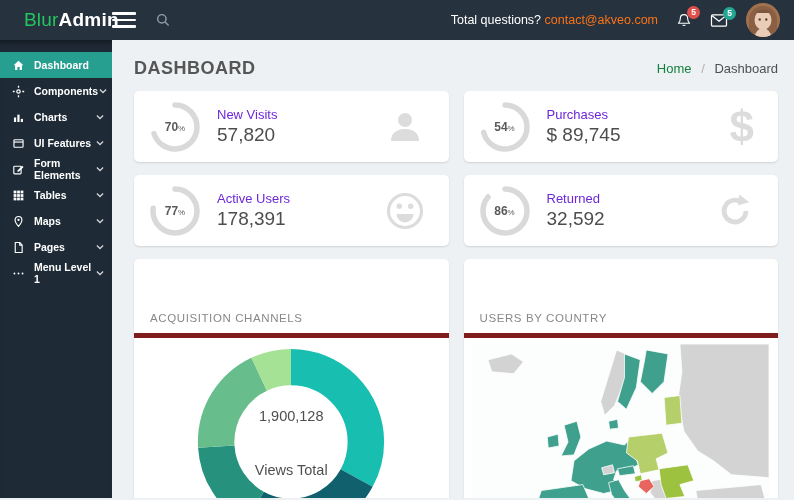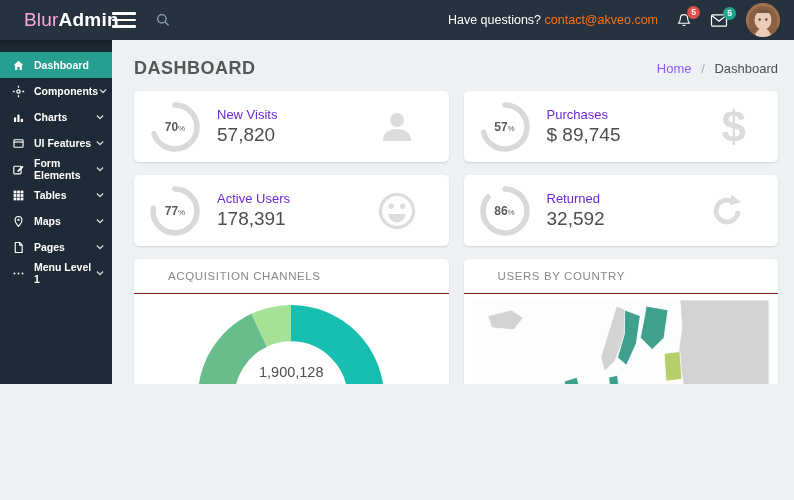--- a/index.html
+++ b/index.html
@@ -2,71 +2,71 @@
 <html><head>
 <meta charset="utf-8">
 <style>
   * { box-sizing: border-box; margin: 0; padding: 0; }
   html,body { width:794px; height:500px; overflow:hidden; }
   body { font-family:"Liberation Sans", sans-serif; background:#edf1f4; }
 
   
   .topbar { height:40px; background:#27323f; display:flex; align-items:center; position:relative; z-index:5; }
   .brand { width:104px; padding-left:24px; font-size:19px; flex-shrink:0; letter-spacing:.2px; white-space:nowrap; }
-  .brand .blur { color:#f9a8d4; font-weight:400; }
+  .brand .blur { color:#22c55e; font-weight:400; }
   .brand .admin { color:#ffffff; font-weight:700; }
   .hamburger { width:24px; height:16px; display:flex; flex-direction:column; justify-content:space-between; cursor:pointer; margin-left:8px; }
   .hamburger span { display:block; height:2.6px; background:#fff; border-radius:1px; }
   .search { display:flex; align-items:center; margin-left:20px; }
   .search svg { margin-right:8px; }
   .search input { background:transparent; border:none; outline:none; color:#cfd8de; font-size:12.5px; width:150px; font-family:inherit; }
   .search input::placeholder { color:#7f93a0; }
   .topbar-right { margin-left:auto; display:flex; align-items:center; padding-right:14px; }
   .help { font-size:12.5px; color:#ffffff; margin-right:18px; }
   .help .email { color:#f97316; text-decoration:none; cursor:pointer; }
   .icon-badge { position:relative; margin-right:18px; cursor:pointer; display:flex; }
   .badge { position:absolute; top:-6px; right:-8px; width:13px; height:13px; border-radius:50%; font-size:8.5px; color:#fff; display:flex; align-items:center; justify-content:center; font-weight:bold; }
   .badge.red { background:#e0504a; }
   .badge.teal { background:#23a793; }
   .avatar { width:34px; height:34px; border-radius:50%; overflow:hidden; cursor:pointer; flex-shrink:0; background:#8a5f43; }
 
   
-  .main { display:flex; height:344px; }
+  .main { display:flex; height:458px; }
   .sidebar { width:112px; background:#1e2a36; padding-top:12px; flex-shrink:0; box-shadow:inset 0 7px 8px -6px rgba(0,0,0,.55); }
   .nav-item { height:26px; display:flex; align-items:center; padding:0 7px 0 12px; color:#fff; font-size:10.5px; font-weight:bold; cursor:pointer; }
   .nav-item .nicon { width:13px; margin-right:9px; display:flex; align-items:center; }
   .nav-item .lbl { flex:1; }
   .nav-item .chev { display:flex; opacity:.8; }
   .nav-item.active { background:#269e90; }
 
   .content { flex:1; padding:10px 16px 0 22px; overflow:hidden; }
   .page-header { display:flex; justify-content:space-between; align-items:center; height:36px; margin-bottom:5px; }
   .page-title { font-size:18px; font-weight:700; color:#565656; letter-spacing:.5px; }
   .breadcrumb { font-size:13px; }
-  .breadcrumb .home { color:#8b5cf6; cursor:pointer; }
+  .breadcrumb .home { color:#15803d; cursor:pointer; }
   .breadcrumb .sep { color:#b0b0b0; margin:0 6px; }
   .breadcrumb .cur { color:#4f4f4f; }
 
   .grid { display:grid; grid-template-columns:1fr 1fr; gap:13px 15px; }
 
   
-  .card { background:#fff; border-radius:5px; height:71px; box-shadow:0 1px 2px rgba(0,0,0,.13); display:flex; align-items:center; padding:0 32px 0 14px; }
+  .card { background:#fff; border-radius:5px; height:71px; box-shadow:0 1px 2px rgba(0,0,0,.13); display:flex; align-items:center; padding:0 24px 0 14px; }
   .arc-wrap { position:relative; width:54px; height:54px; margin-right:15px; flex-shrink:0; }
   .arc-label { position:absolute; inset:0; display:flex; align-items:center; justify-content:center; font-size:12px; font-weight:bold; color:#5a5a5a; }
   .arc-label .pct { font-size:8px; font-weight:normal; margin-top:3px; }
   .card-text { flex:1; }
   .card-label { font-size:13px; color:#6d28d9; margin-bottom:2px; }
   .card-value { font-size:19px; color:#4d4d4d; }
   .card-icon { color:#dcdcdc; display:flex; align-items:center; }
   .card-icon.dollar { font-size:44px; font-weight:bold; line-height:1; }
 
   
   .panels { margin-top:13px; }
   .panel { background:#fff; border-radius:5px; height:260px; box-shadow:0 1px 2px rgba(0,0,0,.13); overflow:hidden; }
-  .panel-h { height:35px; display:flex; align-items:center; padding:0 34px; font-size:11.5px; color:#888; letter-spacing:.6px; border-bottom:1px solid #7f1d1d; }
+  .panel-h { height:35px; display:flex; align-items:center; padding:0 16px; font-size:11.5px; color:#888; letter-spacing:.6px; border-bottom:5px solid #7f1d1d;margin-top:44px; }
   .panel-b { position:relative; }
   .donut-wrap { position:relative; width:192px; margin:8px auto 0; }
   .donut-center { position:absolute; inset:0; display:flex; flex-direction:column; align-items:center; justify-content:center; font-size:14.5px; color:#4f4f4f; line-height:1.5; text-align:center;gap:32px; }
   .map-box { margin:6px 8px 0; background:#fcfdfd; }
   .map-attr { position:absolute; top:188px; right:14px; font-size:6px; color:#9aa5ad; }
 </style>
 </head>
 <body>
 
 <header class="topbar">
@@ -79,21 +79,21 @@
       <span></span>
     </div>
   <div class="search">
     <svg width="14" height="14" viewBox="0 0 16 16">
       <circle cx="6.7" cy="6.7" r="4.8" fill="none" stroke="#8fa0ac" stroke-width="1.6"></circle>
       <line x1="10.4" y1="10.4" x2="14.4" y2="14.4" stroke="#8fa0ac" stroke-width="1.6"></line>
     </svg>
   </div>
   <div class="topbar-right">
     <div class="help">
-      <span>Have questions?</span>
+      <span>Total questions?</span>
       <span class="email">contact@akveo.com</span>
     </div>
     <div class="icon-badge">
       <svg width="16" height="17" viewBox="0 0 20 20">
         <path d="M10,2.6 C7,2.6 5.4,4.8 5.4,7.5 C5.4,11.5 3.8,12.6 3,13.4 L17,13.4 C16.2,12.6 14.6,11.5 14.6,7.5 C14.6,4.8 13,2.6 10,2.6 Z" fill="none" stroke="#fff" stroke-width="1.4" stroke-linejoin="round"></path>
         <path d="M8.3,15.2 a1.9,1.9 0 0 0 3.4,0" fill="none" stroke="#fff" stroke-width="1.4"></path>
       </svg>
       <span class="badge red">5</span>
     </div>
     <div class="icon-badge">
@@ -293,21 +293,21 @@
             </svg>
         </div>
       </div>
 
       <div class="card">
         <div class="arc-wrap">
           <svg width="54" height="54" viewBox="0 0 54 54">
             <circle class="stat-arc-fg" cx="27" cy="27" r="22" fill="none" stroke="#d9d9d9" stroke-width="5.5" pathLength="100" stroke-dashoffset="25" stroke-linecap="round" stroke-dasharray="71 29"></circle>
           </svg>
           <div class="arc-label">
-              <span>57</span>
+              <span>54</span>
               <span class="pct">%</span>
             </div>
         </div>
         <div class="card-text">
           <div class="card-label">Purchases</div>
           <div class="card-value">$ 89,745</div>
         </div>
         <div class="card-icon dollar">$</div>
       </div>
 

